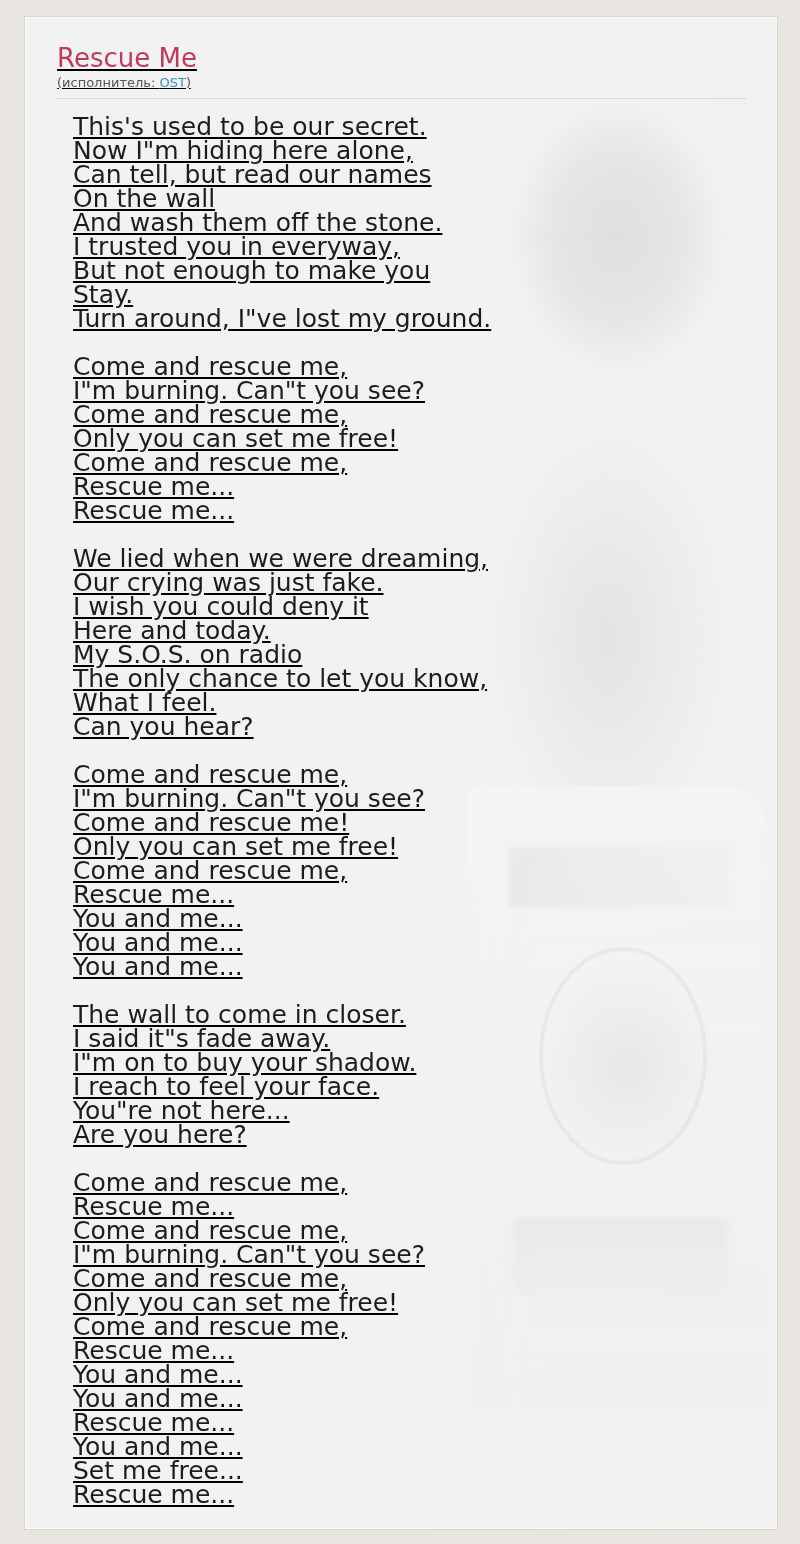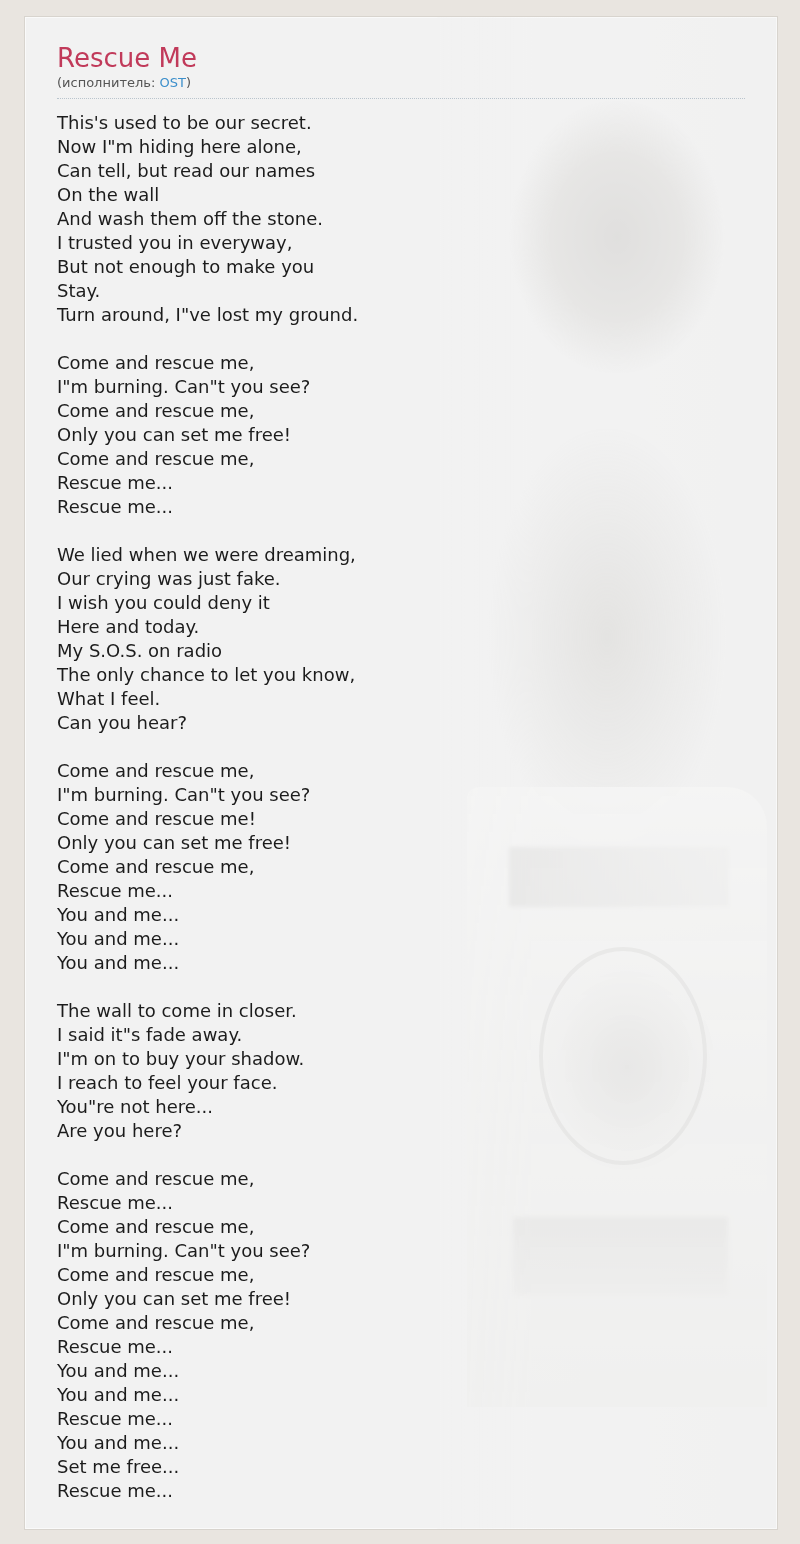--- a/index.html
+++ b/index.html
@@ -74,20 +74,21 @@
     top: 430px;
     width: 215px;
     height: 78px;
     background: linear-gradient(to bottom, rgba(160,158,155,0.30), rgba(160,158,155,0.12));
     filter: blur(2.5px);
   }
 
   .content {
     position: relative;
     padding: 26px 32px 0 32px;
+    text-decoration: underline;
   }
   .song-title {
     color: #c13a5a;
     font-size: 26px;
     line-height: 30px;
     font-weight: normal;
     margin: 0 0 2px 0;
     font-family: "DejaVu Sans", sans-serif;
   }
   .artist-line {
@@ -95,25 +96,25 @@
     color: #555555;
     padding-bottom: 8px;
     border-bottom: 1px dotted #b9c4cd;
     margin-bottom: 12px;
   }
   .artist-link {
     color: #3c8fcb;
     text-decoration: none;
   }
   .lyrics {
-    font-size: 18px;
+    font-size: 25px;
     line-height: 24px;
     color: #1c1c1c;
     white-space: pre-wrap;
-    margin: 0;
+    margin: 16px;
     padding: 0;
     font-family: "DejaVu Sans", sans-serif;
   }
 </style>
 </head>
 <body>
 
 <div class="page">
 
   <div class="bg-photo">

